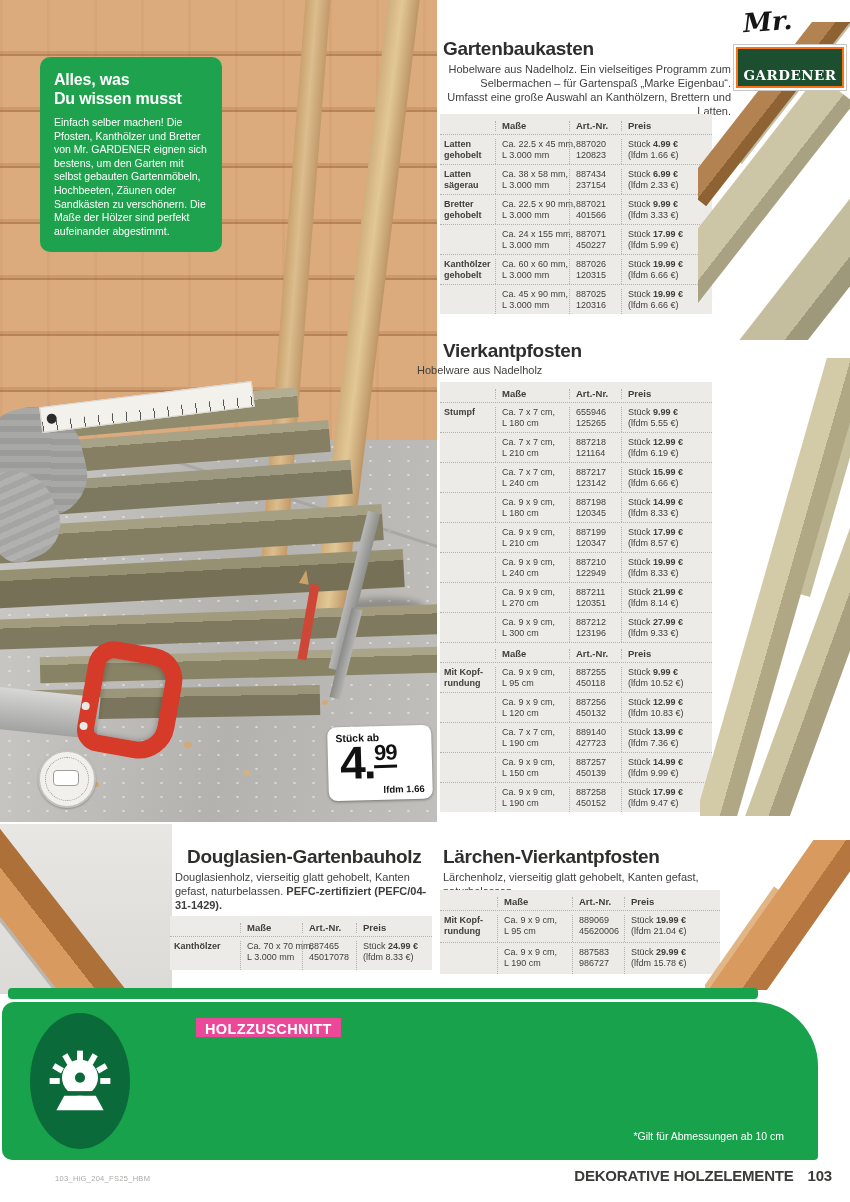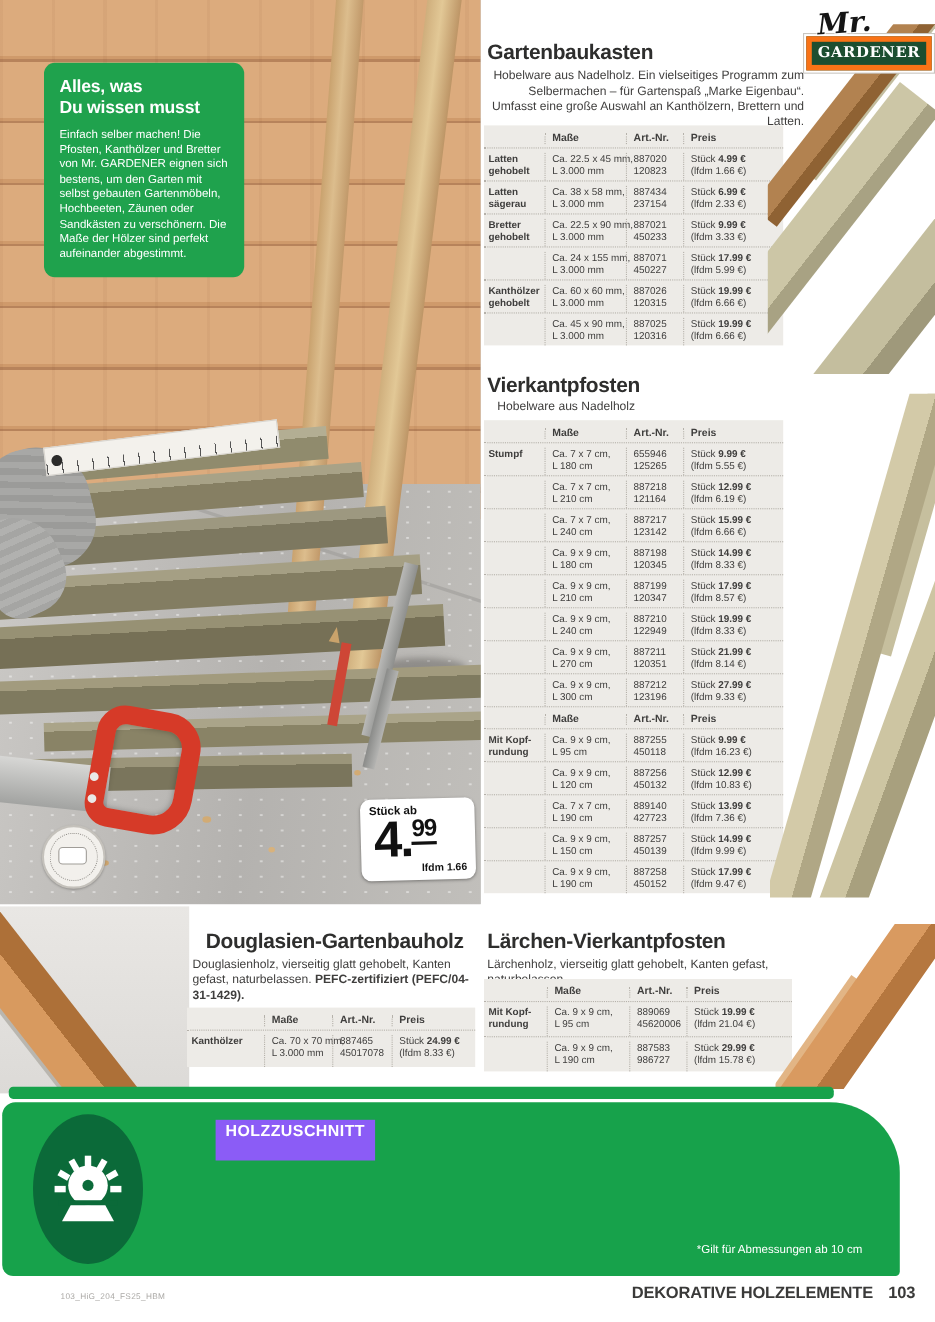--- a/index.html
+++ b/index.html
@@ -45,22 +45,22 @@
     padding:13px 14px 14px;box-sizing:border-box;color:#fff;z-index:5;}
   .info-title{font-size:16px;font-weight:bold;line-height:19px;letter-spacing:-.2px;}
   .info-body{margin-top:8px;font-size:10.5px;line-height:13.6px;}
 
   
   .logo{left:733px;top:8px;width:114px;text-align:center;z-index:7;}
   .logo-mr{font-family:"DejaVu Serif",serif;font-style:italic;font-weight:bold;font-size:26px;
     line-height:24px;color:#151515;text-align:left;padding-left:10px;transform:rotate(-4deg);
     text-shadow:-1px -1px 0 #fff,1px -1px 0 #fff,-1px 1px 0 #fff,1px 1px 0 #fff;}
   .logo-box{display:inline-block;background:#1c4e30;color:#fff;font-family:"DejaVu Serif",serif;
-    font-size:13.5px;font-weight:bold;letter-spacing:.5px;padding:2px 5px 3px;margin-top:1px;
-    border:5px solid #f97316;box-shadow:0 0 0 2px #fff,0 0 0 3px #c9c6c0;}
+    font-size:13.5px;font-weight:bold;letter-spacing:.5px;padding:18px 5px 3px;margin-top:15px;
+    border:2px solid #f97316;box-shadow:0 0 0 2px #fff,0 0 0 3px #c9c6c0;}
 
   
   .sec-title{font-size:19px;font-weight:bold;color:#2e2e2d;letter-spacing:-.3px;}
   .sec-desc{font-size:11px;line-height:14px;color:#3f3e3d;}
 
   
   .ptable{position:absolute;background:#edebe7;font-size:9px;line-height:10.5px;color:#3f3e3d;}
   .thead,.trow{display:grid;box-sizing:border-box;}
   .cols-g{grid-template-columns:55px 74px 52px 1fr;}
   .cols-d{grid-template-columns:70px 62px 54px 1fr;}
@@ -80,22 +80,22 @@
   
   .sidephoto{overflow:hidden;}
   .board{position:absolute;}
 
   
   .banner-strip{left:8px;top:988px;width:750px;height:11px;background:#17a24b;border-radius:4px;}
   .banner{left:2px;top:1002px;width:816px;height:158px;background:#17a24b;
     border-radius:12px 64px 4px 10px;color:#fff;z-index:4;}
   .saw-ellipse{position:absolute;left:28px;top:11px;width:100px;height:136px;background:#0b6a39;
     border-radius:50%;display:flex;align-items:center;justify-content:center;}
-  .hz-badge{position:absolute;left:194px;top:16px;background:#8b5cf6;color:#fff;font-weight:bold;
-    font-size:14.5px;letter-spacing:.4px;padding:3px 9px 18px;}
+  .hz-badge{position:absolute;left:194px;top:16px;background:#ec4899;color:#fff;font-weight:bold;
+    font-size:14.5px;letter-spacing:.4px;padding:3px 9px 0;}
   .banner-title{position:absolute;left:194px;top:40px;font-size:35px;font-weight:bold;
     letter-spacing:-.5px;}
   .banner-body{position:absolute;left:194px;top:86px;width:566px;font-size:14.5px;line-height:19.5px;}
   .banner-note{position:absolute;left:536px;top:128px;width:246px;font-size:10.5px;text-align:right;}
 
   
   .footer-code{left:55px;top:1174px;font-size:7.5px;color:#aba9a6;letter-spacing:.3px;}
   .footer-right{right:18px;top:1167px;font-size:15px;font-weight:bold;color:#3a3a39;letter-spacing:-.2px;}
   .footer-right .pgnum{margin-left:14px;}
 </style>
@@ -227,21 +227,21 @@
           <div class="cell lbl">
             <span class="ln">Bretter</span>
             <span class="ln">gehobelt</span>
           </div>
           <div class="cell">
             <span class="ln">Ca. 22.5 x 90 mm,</span>
             <span class="ln">L 3.000 mm</span>
           </div>
           <div class="cell">
             <span class="ln">887021</span>
-            <span class="ln">450233</span>
+            <span class="ln">401566</span>
           </div>
           <div class="cell">
             <span class="ln"><span>Stück</span> <span class="pa">9.99 €</span></span>
             <span class="ln">(lfdm 3.33 €)</span>
           </div>
         </div>
 
         <div class="trow cols-g">
           <div class="cell lbl">
             <span class="ln"></span>
@@ -303,21 +303,21 @@
 
   <div class="abs sidephoto" style="left:698px;top:22px;width:152px;height:318px;">
     <div class="board" style="left:96px;top:-50px;width:14px;height:210px;transform:rotate(38deg);background:#c2bd9f;"></div>
     <div class="board" style="left:54px;top:-36px;width:30px;height:236px;transform:rotate(38deg);background:linear-gradient(90deg,#b28250 0 62%,#8f6233 62%);"></div>
     <div class="board" style="left:26px;top:36px;width:46px;height:290px;transform:rotate(38deg);background:linear-gradient(90deg,#ccc6a6 0 70%,#a8a283 70%);"></div>
     <div class="board" style="left:76px;top:128px;width:54px;height:310px;transform:rotate(38deg);background:linear-gradient(90deg,#c4be9e 0 66%,#9f997b 66%);"></div>
     <div class="board" style="left:124px;top:238px;width:44px;height:260px;transform:rotate(38deg);background:linear-gradient(90deg,#cfc9a9 0 60%,#ada786 60%);"></div>
   </div>
 
   <div class="abs sec-title" style="left:443px;top:340px;">Vierkantpfosten</div>
-  <div class="abs sec-desc" style="left:452px;top:363px;width:288px;">Hobelware aus Nadelholz</div>
+  <div class="abs sec-desc" style="left:417px;top:363px;width:288px;">Hobelware aus Nadelholz</div>
 
   <div class="ptable" style="left:440px;top:382px;width:272px;">
     <div class="thead cols-g">
       <div class="hcell"></div>
       <div class="hcell">Maße</div>
       <div class="hcell">Art.-Nr.</div>
       <div class="hcell">Preis</div>
     </div>
     <div>
 
@@ -489,21 +489,21 @@
           <div class="cell">
             <span class="ln">Ca. 9 x 9 cm,</span>
             <span class="ln">L 95 cm</span>
           </div>
           <div class="cell">
             <span class="ln">887255</span>
             <span class="ln">450118</span>
           </div>
           <div class="cell">
             <span class="ln"><span>Stück</span> <span class="pa">9.99 €</span></span>
-            <span class="ln">(lfdm 16.23 €)</span>
+            <span class="ln">(lfdm 10.52 €)</span>
           </div>
         </div>
 
         <div class="trow cols-g">
           <div class="cell lbl">
             <span class="ln"></span>
             <span class="ln"></span>
           </div>
           <div class="cell">
             <span class="ln">Ca. 9 x 9 cm,</span>

